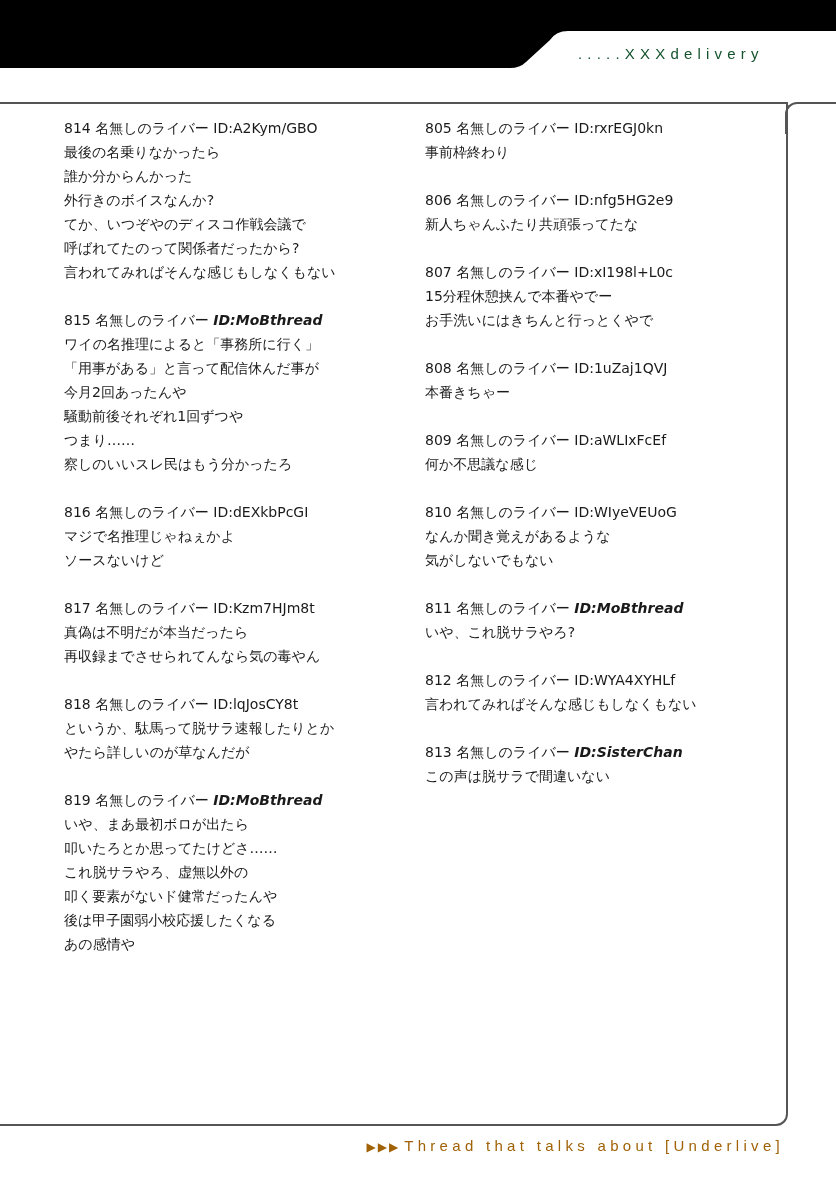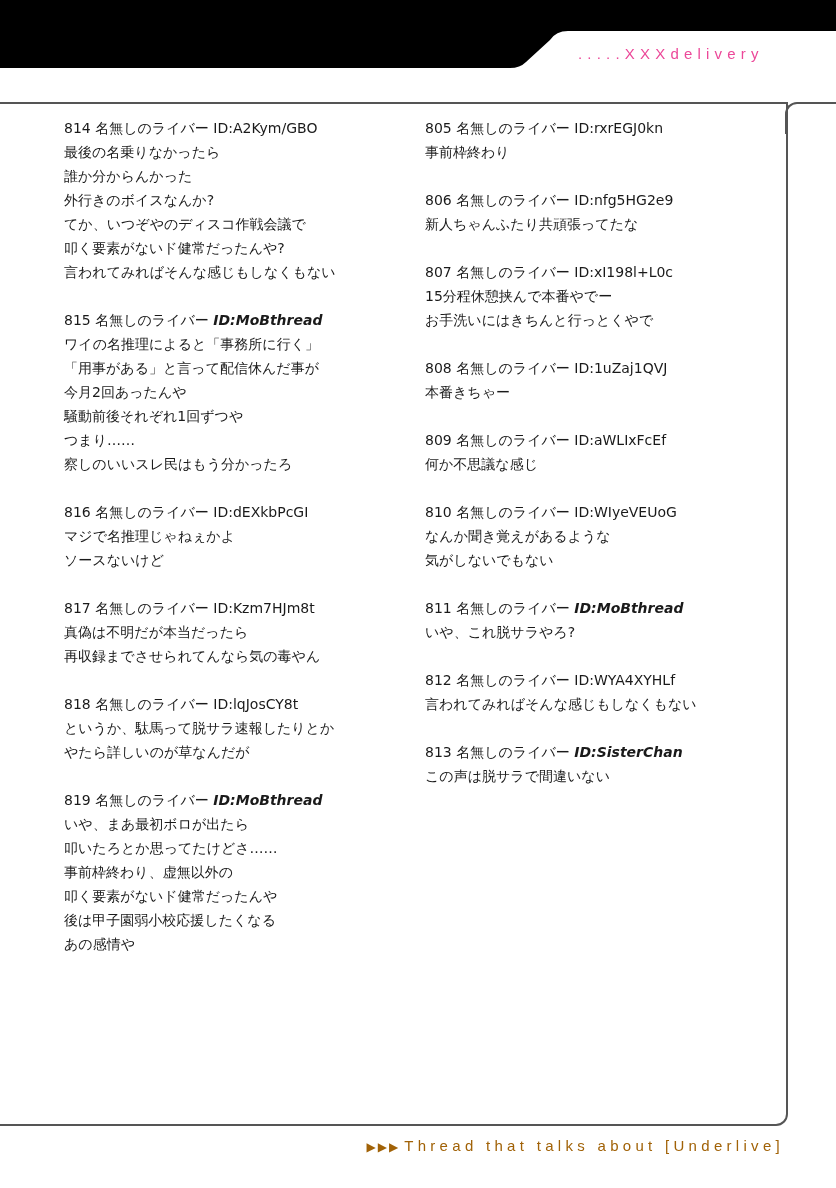--- a/index.html
+++ b/index.html
@@ -6,21 +6,21 @@
     body {
       width: 836px; height: 1188px; position: relative; overflow: hidden;
       background: #ffffff; color: #1a1a1a;
       font-family: "DejaVu Sans", "Liberation Sans", sans-serif;
     }
     .header-band { position: absolute; left: 0; top: 0; width: 836px; height: 70px; }
     .header-band svg { display: block; }
     .header-title {
       position: absolute; left: 578px; top: 45px;
       font-family: "Liberation Sans", sans-serif;
-      font-size: 15px; letter-spacing: 5.2px; color: #ec4899;
+      font-size: 15px; letter-spacing: 5.2px; color: #14532d;
       white-space: nowrap;
     }
     .frame {
       position: absolute; left: -20px; top: 102px; width: 806px; height: 1020px;
       border: 2px solid #555; border-left: none;
       border-radius: 0 0 12px 0;
     }
     .frame-right {
       position: absolute; left: 785px; top: 102px; width: 70px; height: 30px;
       border-top: 2px solid #555; border-left: 2px solid #555;
@@ -54,21 +54,21 @@
 <div class="frame"></div>
 <div class="frame-right"></div>
 
 <div class="col col-left" id="col-left">
     <div class="post">
       <div class="post-head"><span>814</span> <span>名無しのライバー</span> <span class="post-id">ID:A2Kym/GBO</span></div>
       <div class="post-line">最後の名乗りなかったら</div>
       <div class="post-line">誰か分からんかった</div>
       <div class="post-line">外行きのボイスなんか?</div>
       <div class="post-line">てか、いつぞやのディスコ作戦会議で</div>
-      <div class="post-line">叩く要素がないド健常だったんや?</div>
+      <div class="post-line">呼ばれてたのって関係者だったから?</div>
       <div class="post-line">言われてみればそんな感じもしなくもない</div>
     </div>
     <div class="post">
       <div class="post-head"><span>815</span> <span>名無しのライバー</span> <span class="post-id bold">ID:MoBthread</span></div>
       <div class="post-line">ワイの名推理によると「事務所に行く」</div>
       <div class="post-line">「用事がある」と言って配信休んだ事が</div>
       <div class="post-line">今月2回あったんや</div>
       <div class="post-line">騒動前後それぞれ1回ずつや</div>
       <div class="post-line">つまり……</div>
       <div class="post-line">察しのいいスレ民はもう分かったろ</div>
@@ -85,21 +85,21 @@
     </div>
     <div class="post">
       <div class="post-head"><span>818</span> <span>名無しのライバー</span> <span class="post-id">ID:lqJosCY8t</span></div>
       <div class="post-line">というか、駄馬って脱サラ速報したりとか</div>
       <div class="post-line">やたら詳しいのが草なんだが</div>
     </div>
     <div class="post">
       <div class="post-head"><span>819</span> <span>名無しのライバー</span> <span class="post-id bold">ID:MoBthread</span></div>
       <div class="post-line">いや、まあ最初ボロが出たら</div>
       <div class="post-line">叩いたろとか思ってたけどさ……</div>
-      <div class="post-line">事前枠終わり、虚無以外の</div>
+      <div class="post-line">これ脱サラやろ、虚無以外の</div>
       <div class="post-line">叩く要素がないド健常だったんや</div>
       <div class="post-line">後は甲子園弱小校応援したくなる</div>
       <div class="post-line">あの感情や</div>
     </div>
   </div>
 <div class="col col-right" id="col-right">
     <div class="post">
       <div class="post-head"><span>805</span> <span>名無しのライバー</span> <span class="post-id">ID:rxrEGJ0kn</span></div>
       <div class="post-line">事前枠終わり</div>
     </div>

